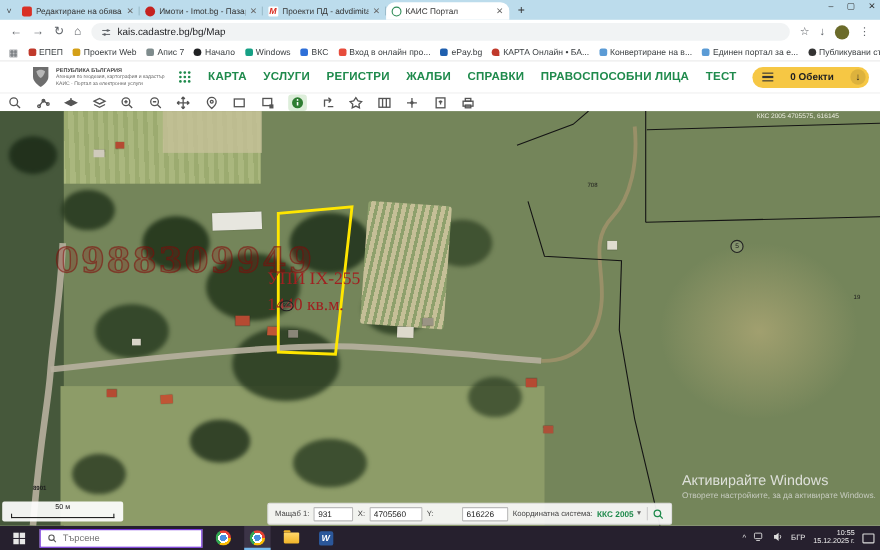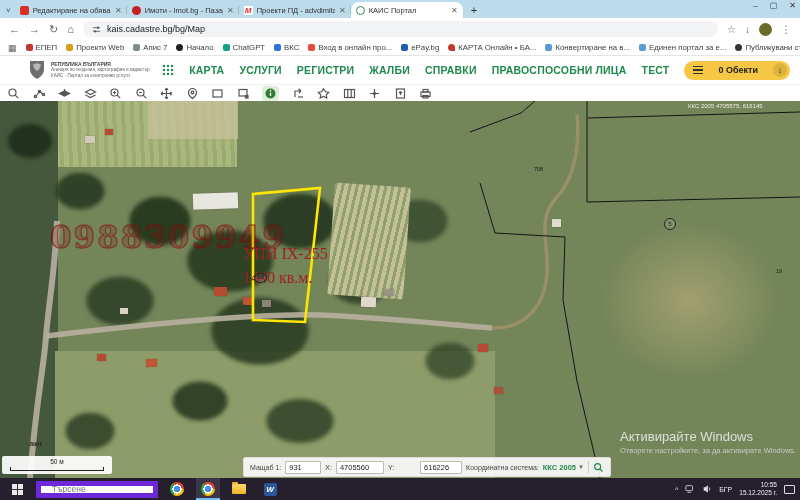--- a/index.html
+++ b/index.html
@@ -106,21 +106,21 @@
   .statusbar { position:absolute; left:243px; top:356px; height:20px; display:flex; align-items:center; gap:4px; background:rgba(250,250,250,.93); border:1px solid #ddd; border-radius:2px; padding:0 6px; font-size:7px; color:#444; }
   .sbin { height:13px; border:1px solid #bbb; border-radius:1px; font-size:7.5px; padding:0 3px; font-family:"Liberation Sans", sans-serif; color:#222; background:#fff; }
   .sb-scale { width:36px; } .sb-x { width:48px; } .sb-y { width:42px;margin-left:22px; }
   .crssel { display:flex; align-items:center; gap:2px; font-size:7.5px; font-weight:bold; color:#1f8a4c; }
   .crssel .car { color:#666; font-size:6px; font-weight:normal; }
   .sbdiv { width:1px; height:12px; background:#ccc; }
 
   
   .taskbar { height:22px; background:#26202e; display:flex; align-items:center; gap:7px; padding:0 5px; color:#eee; }
   .startbtn svg { width:11px; height:11px; }
-  .tsearch { width:122px; height:17px; background:#fff; border:5px solid #6d28d9; display:flex; align-items:center; gap:5px; padding:0 6px; }
+  .tsearch { width:148px; height:17px; background:#fff; border:1px solid #6d28d9; display:flex; align-items:center; gap:5px; padding:0 6px; }
   .tsearch input { border:none; outline:none; width:110px; font-size:8.5px; color:#444; font-family:"Liberation Sans", sans-serif; background:transparent; }
   .tapp { width:24px; height:22px; display:flex; align-items:center; justify-content:center; }
   .tapp.active { background:#3c3447; box-shadow:inset 0 -2px 0 #76b9ed; }
   .chrome { width:14px; height:14px; border-radius:50%; background:
     radial-gradient(circle, #4a90e2 0 3px, #fff 3px 4.6px, transparent 4.6px),
     conic-gradient(from -30deg, #ea4335 0 120deg, #fbbc05 120deg 240deg, #34a853 240deg 360deg); }
   .folder { width:14px; height:10px; background:linear-gradient(#ffd86b,#f0b429); border-radius:1px; position:relative; }
   .folder::before { content:""; position:absolute; top:-2px; left:0; width:6px; height:2px; background:#f0b429; border-radius:1px 1px 0 0; }
   .wordic { width:13px; height:13px; background:#2b579a; color:#fff; font-size:8px; font-weight:bold; text-align:center; line-height:13px; border-radius:2px; }
   .tright { margin-left:auto; display:flex; align-items:center; gap:7px; font-size:7px; }
@@ -193,21 +193,21 @@
   <span class="bm">
       <i class="bmi"></i>
       <span>Апис 7</span>
     </span>
   <span class="bm">
       <i class="bmi"></i>
       <span>Начало</span>
     </span>
   <span class="bm">
       <i class="bmi"></i>
-      <span>ChatGPT</span>
+      <span>Windows</span>
     </span>
   <span class="bm">
       <i class="bmi"></i>
       <span>ВКС</span>
     </span>
   <span class="bm">
       <i class="bmi"></i>
       <span>Вход в онлайн про...</span>
     </span>
   <span class="bm">

